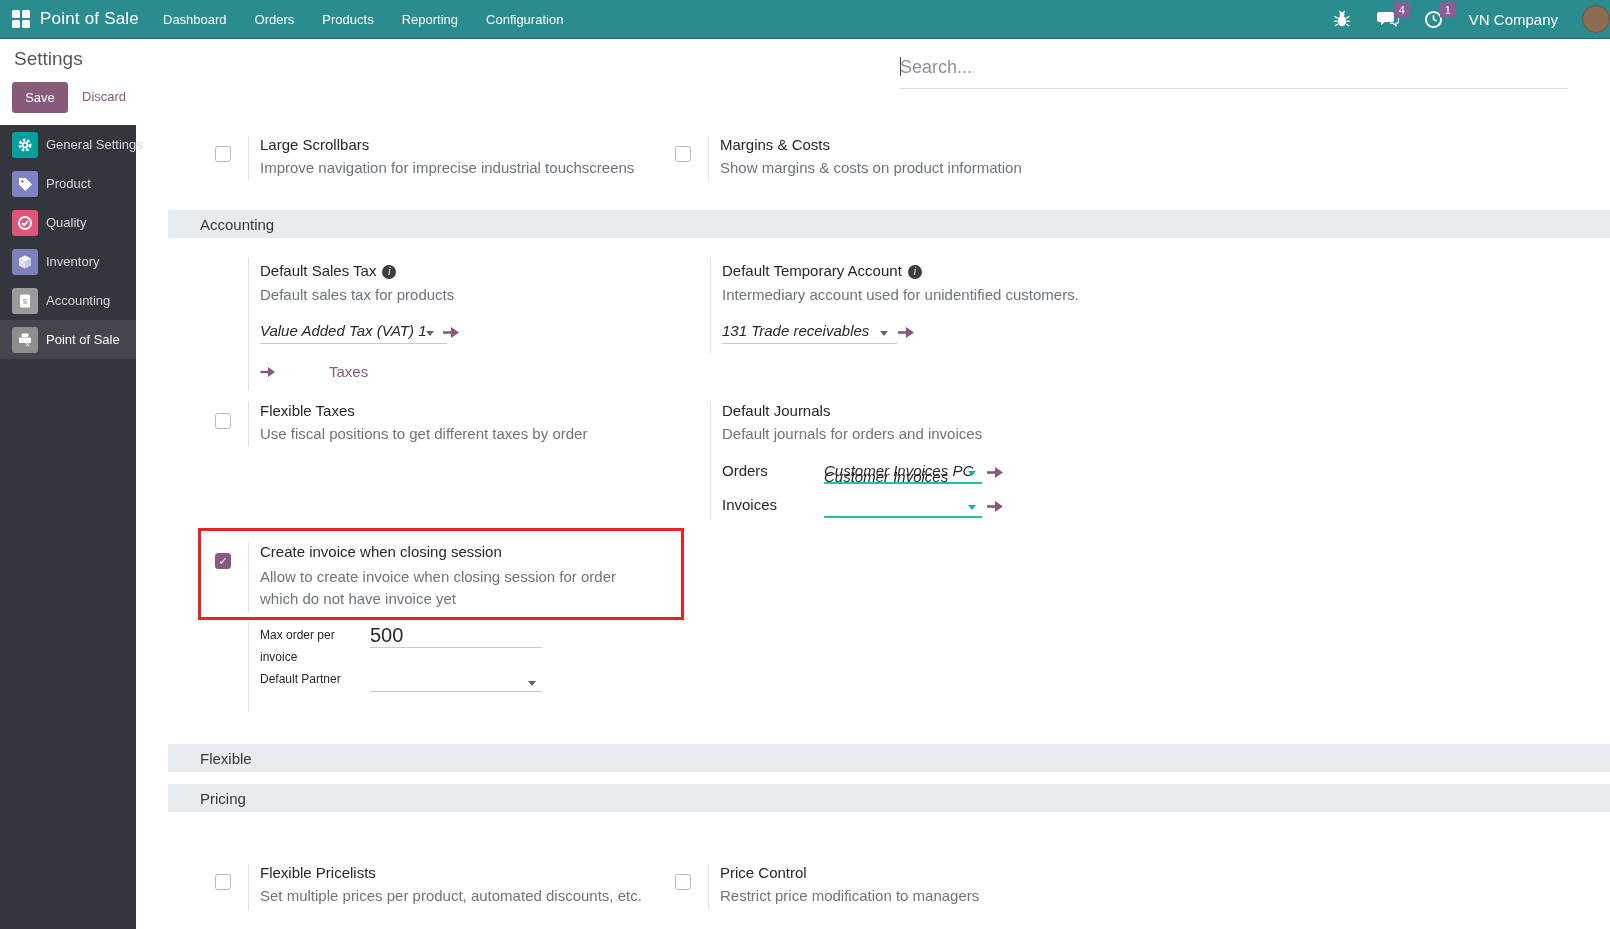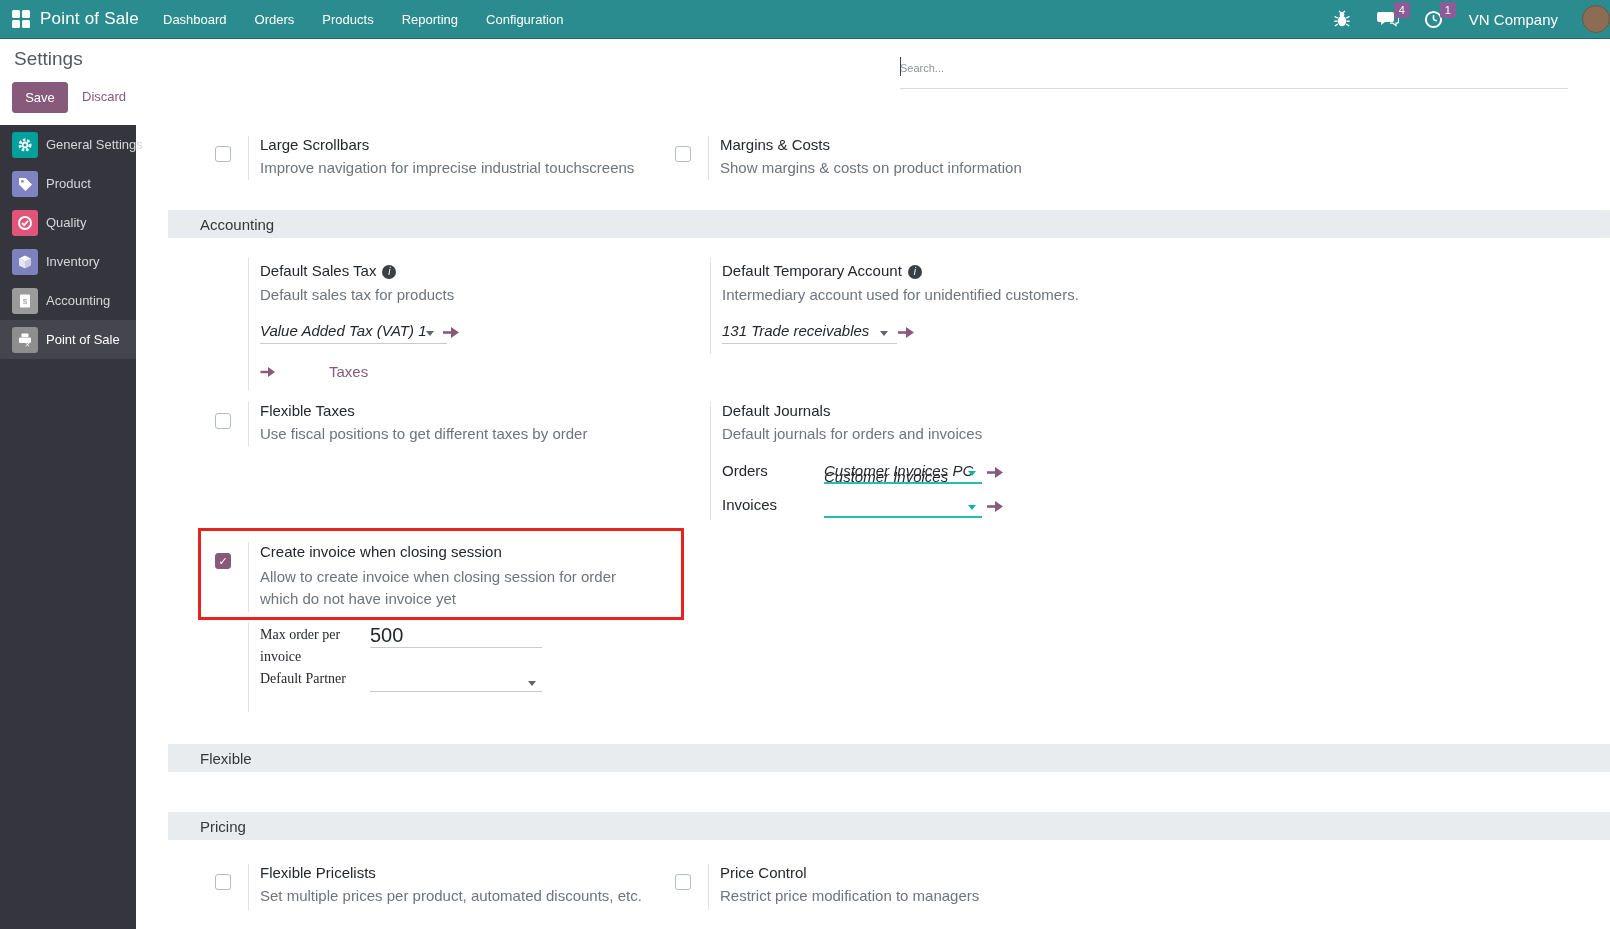--- a/index.html
+++ b/index.html
@@ -25,21 +25,21 @@
   .avatar { width:28px; height:28px; border-radius:50%; background:#8a6d52; border:1px solid #6f5640; margin-right:-14px; flex:0 0 auto; cursor:pointer; }
 
   
   .control-panel { position:absolute; left:0; top:39px; width:1610px; height:86px; background:#fff; }
   .cp-title { position:absolute; left:14px; top:9px; font-size:19px; color:#55595f; font-weight:400; }
   .btn-save { position:absolute; left:12px; top:43px; width:56px; height:31px; background:#875A7B; color:#fff;
               border:1px solid #875A7B; border-radius:3px; font-size:13px; font-family:inherit; cursor:pointer; }
   .btn-discard { position:absolute; left:82px; top:50px; font-size:13px; color:#875A7B; background:none; border:none;
                  font-family:inherit; cursor:pointer; }
   .search-wrap { position:absolute; left:900px; top:8px; width:668px; height:42px; border-bottom:1px solid #d9dbde; }
-  .search-wrap input { width:100%; height:100%; border:none; outline:none; font-size:11px; color:#333; font-family:inherit; }
+  .search-wrap input { width:100%; height:100%; border:none; outline:none; font-size:18px; color:#333; font-family:inherit; }
   .search-wrap input::placeholder { color:#8d939b; }
   .search-caret { position:absolute; left:0px; top:10px; width:1px; height:19px; background:#444; }
 
   
   .sidebar { position:absolute; left:0; top:125px; width:136px; height:804px; background:#35353d; }
   .side-item { position:relative; height:39px; display:flex; align-items:center; cursor:pointer; }
   .side-item.active { background:#45454d; }
   .side-item .ibox { position:absolute; left:12px; width:26px; height:26px; border-radius:3px;
                      display:flex; align-items:center; justify-content:center; }
   .side-item .slabel { position:absolute; left:46px; font-size:13px; color:#d6d6da; white-space:nowrap; }
@@ -64,21 +64,21 @@
   .uline.teal { height:2px; background:#25bfae; }
   .caret { position:absolute; width:0; height:0; border-left:4px solid transparent; border-right:4px solid transparent;
            border-top:5px solid #5f666d; cursor:pointer; }
   .caret.teal { border-top-color:#12b3a4; }
   .info-ic { display:inline-block; width:14px; height:14px; border-radius:50%; background:#3a3f44; color:#fff;
              font-size:10px; line-height:14px; text-align:center; font-style:italic; vertical-align:1px; margin-left:6px; }
   .arrow-ic { position:absolute; cursor:pointer; }
   .link-purple { position:absolute; font-size:15px; color:#875A7B; cursor:pointer; }
   .highlight-box { position:absolute; left:198px; top:528px; width:486px; height:92px; border:3px solid #e8231d; pointer-events:none; }
   .num-input { position:absolute; font-size:20px; color:#24282d; border:none; outline:none; background:transparent; font-family:inherit; }
-  .wrap-label { position:absolute; font-size:14px; color:#24282d; width:100px; line-height:22px;font-family:Liberation Serif, serif; }
+  .wrap-label { position:absolute; font-size:12px; color:#24282d; width:100px; line-height:22px; }
 </style>
 </head>
 <body>
 
 <div class="page">
 
   <header class="navbar">
     <div class="nav-left">
       <span class="apps-icon">
           <i></i>
@@ -287,21 +287,21 @@
     <input class="num-input" style="left: 370px; top: 624px; width: 170px;" value="500">
     <span class="uline" style="left:370px; top:647px; width:172px;"></span>
 
     <div class="wrap-label" style="left:260px; top:668px;">Default Partner</div>
     <div class="field-value" style="left:370px; top:668px; width:150px;"></div>
     <span class="caret" style="left:528px; top:681px;"></span>
     <span class="uline" style="left:370px; top:691px; width:172px;"></span>
 
     <div class="section-header" style="top:744px;">Flexible</div>
 
-    <div class="section-header" style="top:812px;">Pricing</div>
+    <div class="section-header" style="top:784px;">Pricing</div>
 
     <span class="cb" style="left:215px; top:874px;"></span>
     <span class="sep" style="left:248px; top:864px; height:46px;"></span>
     <div class="setting-title" style="left:260px; top:864px;">Flexible Pricelists</div>
     <div class="setting-desc" style="left:260px; top:887px;">Set multiple prices per product, automated discounts, etc.</div>
 
     <span class="cb" style="left:675px; top:874px;"></span>
     <span class="sep" style="left:708px; top:864px; height:46px;"></span>
     <div class="setting-title" style="left:720px; top:864px;text-align:right;">Price Control</div>
     <div class="setting-desc" style="left:720px; top:887px;">Restrict price modification to managers</div>

